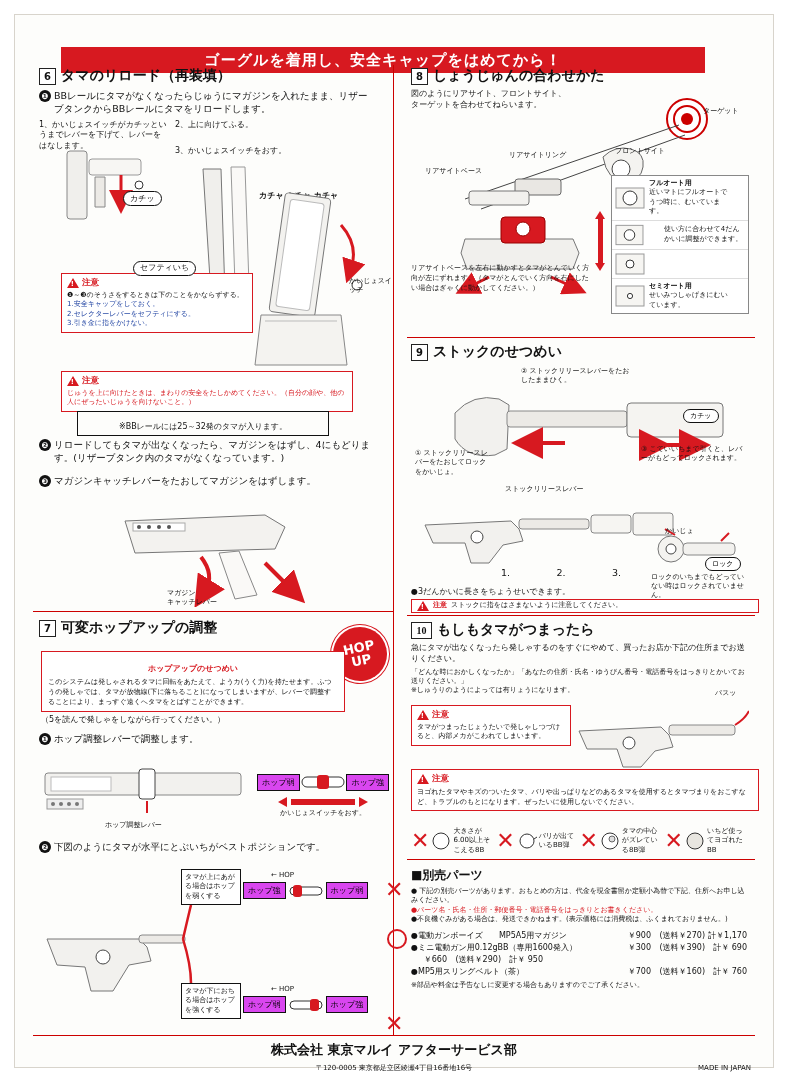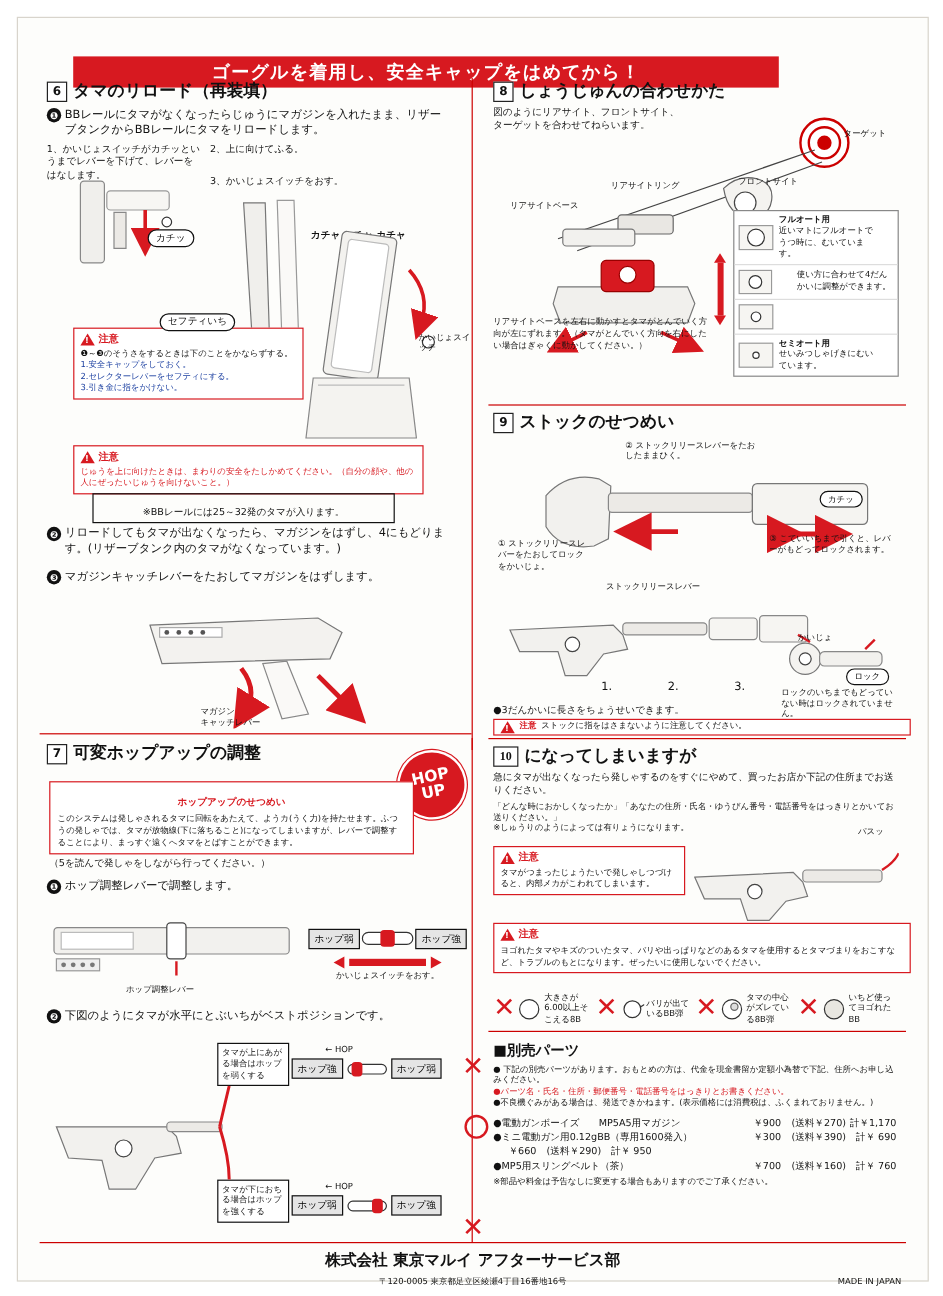--- a/index.html
+++ b/index.html
@@ -1,40 +1,40 @@
 <!DOCTYPE html>
 <html><head>
 <meta charset="utf-8">
 <style>
   html,body{margin:0;padding:0;background:#111;}
   body{width:786px;height:1080px;font-family:"DejaVu Sans","Liberation Sans",sans-serif;}
   .page{position:relative;width:786px;height:1080px;background:#fff;overflow:hidden;}
   .sheet{position:absolute;left:14px;top:14px;width:758px;height:1052px;background:#fdfdfb;border:1px solid #d8d4cc;}
-  .banner{position:absolute;left:46px;top:32px;width:588px;height:26px;background:#d71920;color:#fff;
+  .banner{position:absolute;left:46px;top:32px;width:644px;height:26px;background:#d71920;color:#fff;
           font-size:15px;font-weight:bold;letter-spacing:1px;display:flex;align-items:center;justify-content:center;}
   .hline{position:absolute;background:#c00;height:1px;}
   .vline{position:absolute;background:#c00;width:1px;}
   .sec{position:absolute;}
   .sec-h{display:flex;align-items:center;gap:5px;}
   .num{display:inline-flex;align-items:center;justify-content:center;width:15px;height:15px;
        border:1px solid #222;font-size:10px;font-weight:bold;background:#fff;color:#111;}
   .sec-t{font-size:14px;font-weight:bold;color:#111;letter-spacing:0px;}
   .bul{display:inline-flex;align-items:center;justify-content:center;width:12px;height:12px;border-radius:50%;
        background:#111;color:#fff;font-size:8px;font-weight:bold;margin-right:3px;flex:none;}
   .txt{font-size:9.5px;color:#111;line-height:1.35;}
   .txt.s{font-size:8px;}
   .txt.xs{font-size:7px;}
   .red{color:#d71920;}
   .blue{color:#1b3fa0;}
   .note{border:1px solid #d71920;background:#fff;padding:3px 5px;}
   .note .hd{display:flex;align-items:center;gap:3px;color:#d71920;font-size:8.5px;font-weight:bold;}
   .tri{width:0;height:0;border-left:6px solid transparent;border-right:6px solid transparent;border-bottom:10px solid #d71920;position:relative;}
   .tri:after{content:"!";position:absolute;left:-2.2px;top:2px;font-size:7px;color:#fff;font-weight:bold;}
   .pill{border:1px solid #111;border-radius:9px;padding:1px 6px;font-size:8px;background:#fff;display:inline-block;}
-  .boxl{border:1px solid #111;background:#e5e5e5;font-size:8px;padding:2px 4px;}
+  .boxl{border:1px solid #111;background:#d946ef;font-size:8px;padding:2px 4px;}
   .arrowR{width:0;height:0;border-top:5px solid transparent;border-bottom:5px solid transparent;border-left:9px solid #d71920;}
   .arrowL{width:0;height:0;border-top:5px solid transparent;border-bottom:5px solid transparent;border-right:9px solid #d71920;}
   .hopbadge{position:absolute;width:54px;height:54px;border-radius:50%;background:#d71920;color:#fff;
             display:flex;flex-direction:column;align-items:center;justify-content:center;font-weight:bold;
             font-size:13px;line-height:1;transform:rotate(-12deg);box-shadow:0 0 0 2px #fff,0 0 0 3px #d71920;}
   .xmark{color:#d71920;font-size:22px;font-weight:bold;line-height:1;}
   .circ{width:16px;height:16px;border:2px solid #d71920;border-radius:50%;}
   .tbl{font-size:8px;color:#111;line-height:1.5;}
   .foot{position:absolute;left:0;right:0;text-align:center;}
   svg{display:block;}
@@ -413,21 +413,21 @@
     <div style="display:flex;align-items:center;gap:4px;">
       <span class="tri"></span>
       <span class="txt xs red" style="font-weight:bold;">注意</span>
       <span class="txt xs">ストックに指をはさまないように注意してください。</span>
     </div>
   </div>
 
   <div class="sec" style="left:396px;top:606px;width:340px;">
     <div class="sec-h">
       <span class="num" style="width:19px;font-family:Liberation Serif, serif;">10</span>
-      <span class="sec-t">になってしまいますが</span>
+      <span class="sec-t">もしもタマがつまったら</span>
     </div>
     <div class="txt s" style="margin-top:4px;">急にタマが出なくなったら発しゃするのをすぐにやめて、買ったお店か下記の住所までお送りください。</div>
     <div class="txt xs" style="margin-top:3px;">「どんな時におかしくなったか」「あなたの住所・氏名・ゆうびん番号・電話番号をはっきりとかいてお送りください。」</div>
     <div class="txt xs">※しゅうりのようによっては有りょうになります。</div>
   </div>
 
   <div class="note" style="position:absolute;left:396px;top:690px;width:148px;">
     <div class="hd">
       <span class="tri"></span>
       <span>注意</span>

